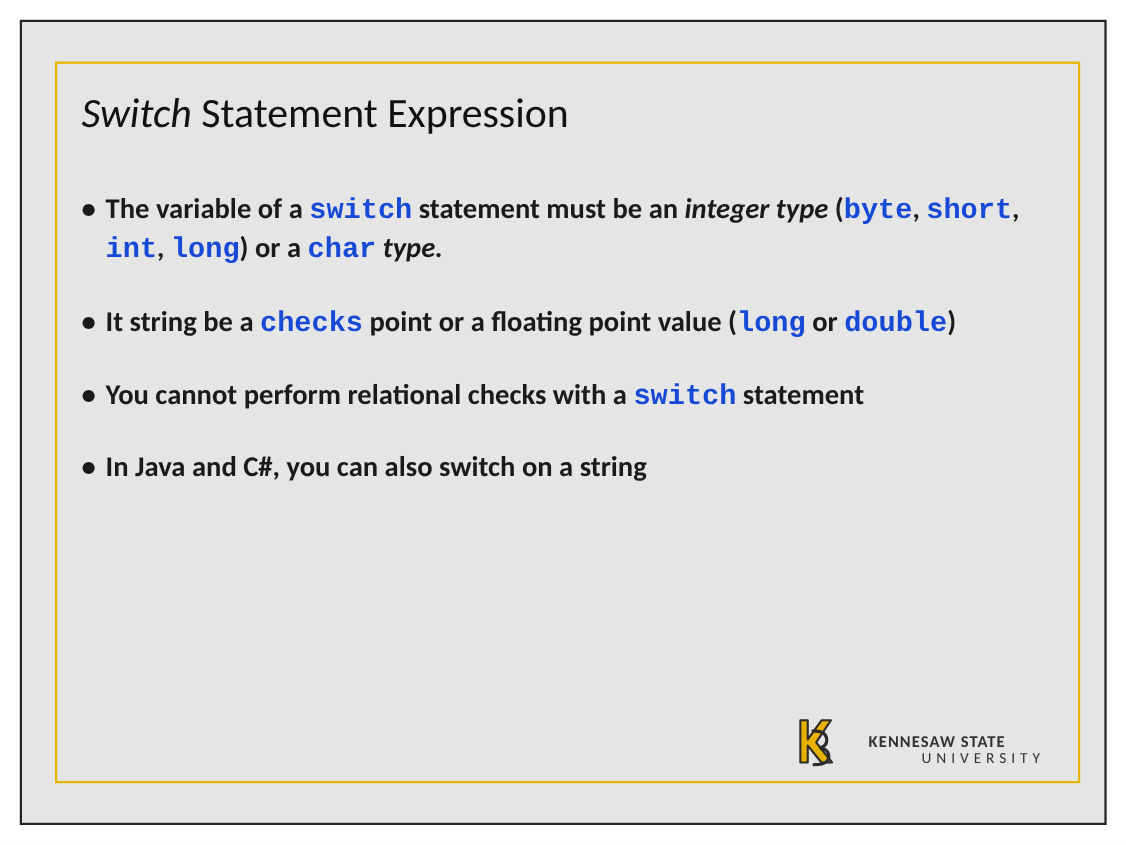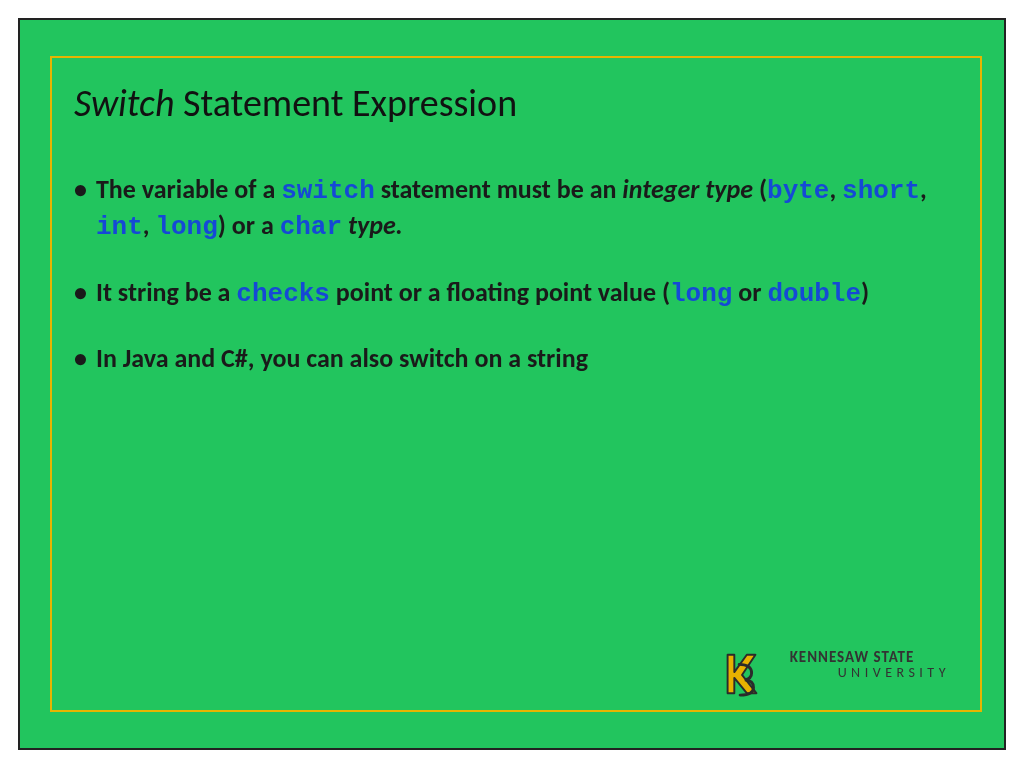--- a/index.html
+++ b/index.html
@@ -12,21 +12,21 @@
     color: #222;
     overflow: hidden;
   }
   .outer-frame {
     position: absolute;
     top: 18px;
     left: 18px;
     right: 18px;
     bottom: 18px;
     border: 2px solid #222;
-    background: #22c55e;
+    background: #e5e5e5;
   }
   .inner-frame {
     position: absolute;
     top: 36px;
     left: 30px;
     right: 22px;
     bottom: 36px;
     border: 2px solid #e6b500;
     background: transparent;
   }
@@ -69,21 +69,21 @@
   .kw {
     font-family: "Consolas", "Menlo", "Courier New", monospace;
     color: #1549d6;
   }
   .ital { font-style: italic; }
   .logo-wrap {
     position: absolute;
     right: 54px;
     bottom: 50px;
     display: flex;
-    align-items: flex-start;
+    align-items: flex-end;
     gap: 24px;
   }
   .logo-text {
     color: #333;
     letter-spacing: 1px;
     line-height: 1.05;
   }
   .logo-text .line1 {
     font-size: 15px;
     font-weight: 700;
@@ -105,20 +105,21 @@
   <div class="inner-frame"></div>
 
   <div class="content">
     <h1 class="title">
       <span class="ital">Switch</span><span> Statement Expression</span>
     </h1>
 
     <ul class="bullets">
         <li><span>The variable of a </span><span class="kw">switch</span><span> statement must be an </span><span class="ital">integer type</span><span> (</span><span class="kw">byte</span><span>, </span><span class="kw">short</span><span>, </span><span class="kw">int</span><span>, </span><span class="kw">long</span><span>) or a </span><span class="kw">char</span><span> </span><span class="ital">type.</span></li>
         <li><span>It string be a </span><span class="kw">checks</span><span> point or a floating point value (</span><span class="kw">long</span><span> or </span><span class="kw">double</span><span>)</span></li>
+        <li><span>You cannot perform relational checks with a </span><span class="kw">switch</span><span> statement</span></li>
         <li><span>In Java and C#, you can also switch on a string</span></li>
       </ul>
   </div>
 
   <div class="logo-wrap">
     <span class="logo-mark">
       <svg width="48" height="48" viewBox="0 0 100 100">
 
         <g>
           <path d="M20 10 L20 90 L34 90 L34 58 L60 90 L80 90 L50 52 L78 10 L60 10 L34 46 L34 10 Z" fill="#e8b100" stroke="#2b2b2b" stroke-width="4" stroke-linejoin="round"></path>

